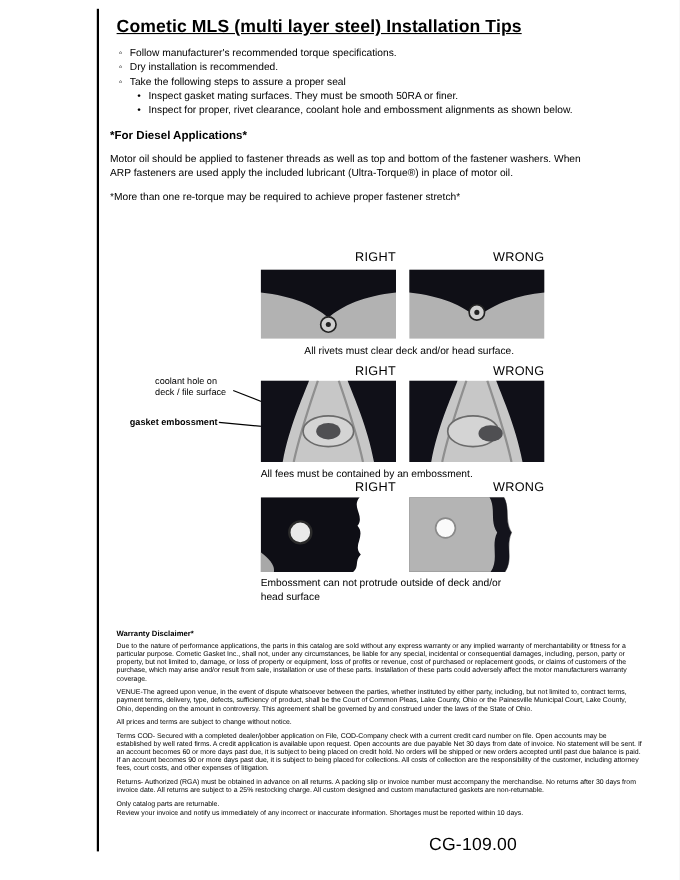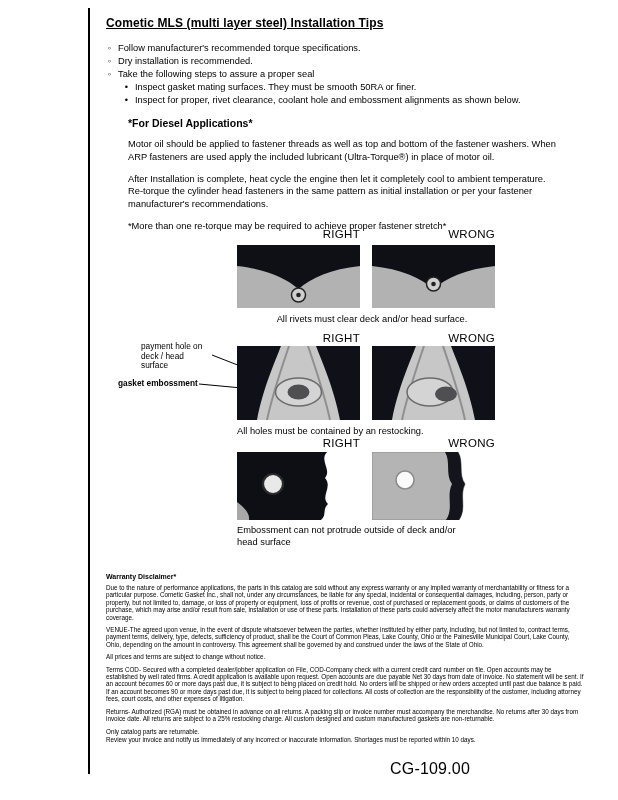--- a/index.html
+++ b/index.html
@@ -4,27 +4,27 @@
 <style>
   html,body{margin:0;padding:0;background:#e8e8e8;}
   .page{
     position:relative;width:618px;height:800px;background:#ffffff;
     font-family:"Liberation Sans", sans-serif;color:#000;overflow:hidden;
     margin:0 auto;
   }
   .vline{position:absolute;left:88px;top:8px;width:1.5px;height:766px;background:#000;}
   .title{
     position:absolute;left:106px;top:16px;margin:0;
-    font-size:12px;font-weight:bold;text-decoration:underline;letter-spacing:.1px;
+    font-size:16px;font-weight:bold;text-decoration:underline;letter-spacing:.1px;
   }
   .tips{position:absolute;left:106px;top:42px;width:480px;}
   .li{display:flex;gap:5px;font-size:9.3px;line-height:13px;}
   .li .b{width:7px;flex:0 0 auto;text-align:center;}
   .l2{margin-left:17px;}
-  .diesel{position:absolute;left:128px;top:117px;width:432px;}
+  .diesel{position:absolute;left:100px;top:117px;width:432px;}
   .h2{font-size:10.5px;font-weight:bold;margin:0 0 9px 0;}
   .diesel p{font-size:9.3px;line-height:12.8px;margin:4px 0 9px 0;}
   .diesel p.note{margin-top:4px;}
   .dg-head{position:absolute;width:123px;text-align:right;font-size:11.5px;letter-spacing:.3px;}
   .dg{position:absolute;width:123px;}
   .caption{position:absolute;font-size:9.3px;line-height:12px;}
   .small-label{position:absolute;font-size:8.3px;line-height:9.6px;}
   .leader{position:absolute;left:195px;top:345px;}
   .warranty{position:absolute;left:106px;top:573px;width:478px;}
   .w-h{font-size:7px;font-weight:bold;margin:0 0 4px 0;}
@@ -61,21 +61,20 @@
     </div>
     <div class="li l2">
       <span class="b">•</span>
       <span>Inspect for proper, rivet clearance, coolant hole and embossment alignments as shown below.</span>
     </div>
   </div>
 
   <div class="diesel">
     <div class="h2">*For Diesel Applications*</div>
     <p>Motor oil should be applied to fastener threads as well as top and bottom of the fastener washers. When ARP fasteners are used apply the included lubricant (Ultra-Torque®) in place of motor oil.</p>
-    <p>After Installation is complete, heat cycle the engine then let it completely cool to ambient temperature. Re-torque the cylinder head fasteners in the same pattern as initial installation or per your fastener manufacturer's recommendations.</p>
     <p class="note">*More than one re-torque may be required to achieve proper fastener stretch*</p>
   </div>
 
   <div class="dg-head" style="left:237px;top:228px;">RIGHT</div>
   <div class="dg-head" style="left:372px;top:228px;">WRONG</div>
 
   <div class="dg" style="left:237px;top:245px;">
     <svg width="123" height="63" viewBox="0 0 123 63">
       <rect width="123" height="63" fill="#b2b2b2"></rect>
       <path d="M0,0 H123 V21 C94,24 74,33 61.5,44 C49,33 29,24 0,21 Z" fill="#0f0f16"></path>
@@ -89,21 +88,21 @@
       <path d="M0,0 H123 V21 C94,24 74,33 61.5,44 C49,33 29,24 0,21 Z" fill="#0f0f16"></path>
       <circle cx="61.5" cy="39" r="7" fill="#cfcfcf" stroke="#222" stroke-width="1.5"></circle>
       <circle cx="61.5" cy="39" r="2.3" fill="#222"></circle>
     </svg>
   </div>
   <div class="caption" style="left:237px;top:313px;width:270px;text-align:center;">All rivets must clear deck and/or head surface.</div>
 
   <div class="dg-head" style="left:237px;top:332px;">RIGHT</div>
   <div class="dg-head" style="left:372px;top:332px;">WRONG</div>
 
-  <div class="small-label" style="left:141px;top:342px;width:70px;">payment hole on deck / head surface</div>
+  <div class="small-label" style="left:141px;top:342px;width:70px;">coolant hole on deck / file surface</div>
   <div class="small-label" style="left:118px;top:379px;width:80px;font-weight:bold;">gasket embossment</div>
 
   <svg class="leader" width="110" height="55" viewBox="0 0 110 55">
     <line x1="17" y1="10" x2="104" y2="44" stroke="#000" stroke-width="1"></line>
     <line x1="4" y1="39" x2="90" y2="47" stroke="#000" stroke-width="1"></line>
   </svg>
 
   <div class="dg" style="left:237px;top:346px;">
     <svg width="123" height="74" viewBox="0 0 123 74">
       <rect width="123" height="74" fill="#c7c7c7"></rect>
@@ -119,21 +118,21 @@
     <svg width="123" height="74" viewBox="0 0 123 74">
       <rect width="123" height="74" fill="#c7c7c7"></rect>
       <path d="M0,0 H44 C38,16 26,42 20,74 H0 Z" fill="#101018"></path>
       <path d="M123,0 H79 C85,16 97,42 103,74 H123 Z" fill="#101018"></path>
       <path d="M52,0 C46,18 36,46 30,74" stroke="#8f8f8f" stroke-width="2" fill="none"></path>
       <path d="M71,0 C77,18 87,46 93,74" stroke="#8f8f8f" stroke-width="2" fill="none"></path>
       <ellipse cx="58" cy="46" rx="23" ry="14" fill="#d4d4d4" stroke="#6b6b6b" stroke-width="1.5"></ellipse>
       <ellipse cx="74" cy="48" rx="11" ry="7.5" fill="#4f4f52"></ellipse>
     </svg>
   </div>
-  <div class="caption" style="left:237px;top:425px;width:270px;">All holes must be contained by an restocking.</div>
+  <div class="caption" style="left:237px;top:425px;width:270px;">All fees must be contained by an embossment.</div>
 
   <div class="dg-head" style="left:237px;top:437px;">RIGHT</div>
   <div class="dg-head" style="left:372px;top:437px;">WRONG</div>
 
   <div class="dg" style="left:237px;top:452px;">
     <svg width="123" height="68" viewBox="0 0 123 68">
       <rect width="123" height="68" fill="#ffffff"></rect>
       <path d="M0,0 H90 C82,9 95,17 88,26 C96,35 83,44 91,52 C85,58 90,63 84,68 H0 Z" fill="#0e0e15"></path>
       <circle cx="36" cy="32" r="10" fill="#e9e9e9" stroke="#2b2b2b" stroke-width="2.2"></circle>
       <path d="M0,50 C8,56 13,62 12,68 H0 Z" fill="#a8a8a8"></path>

